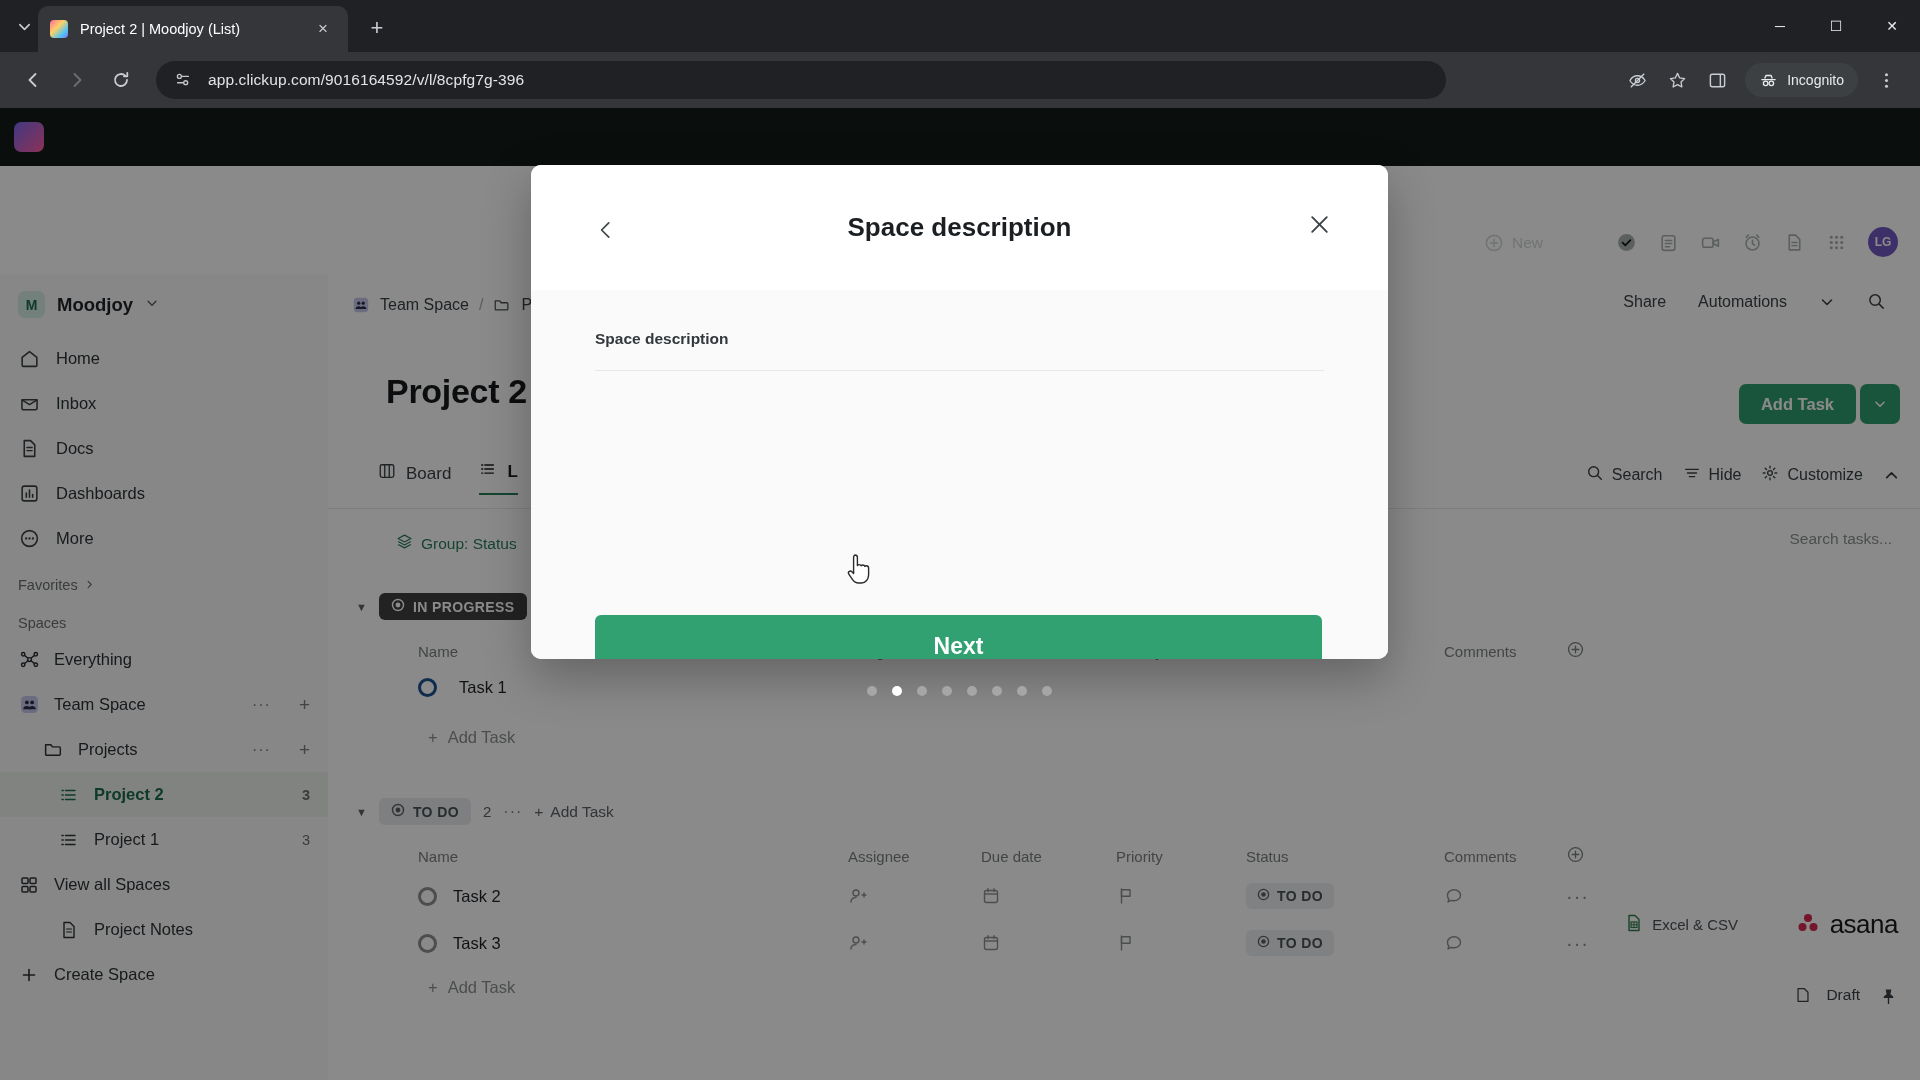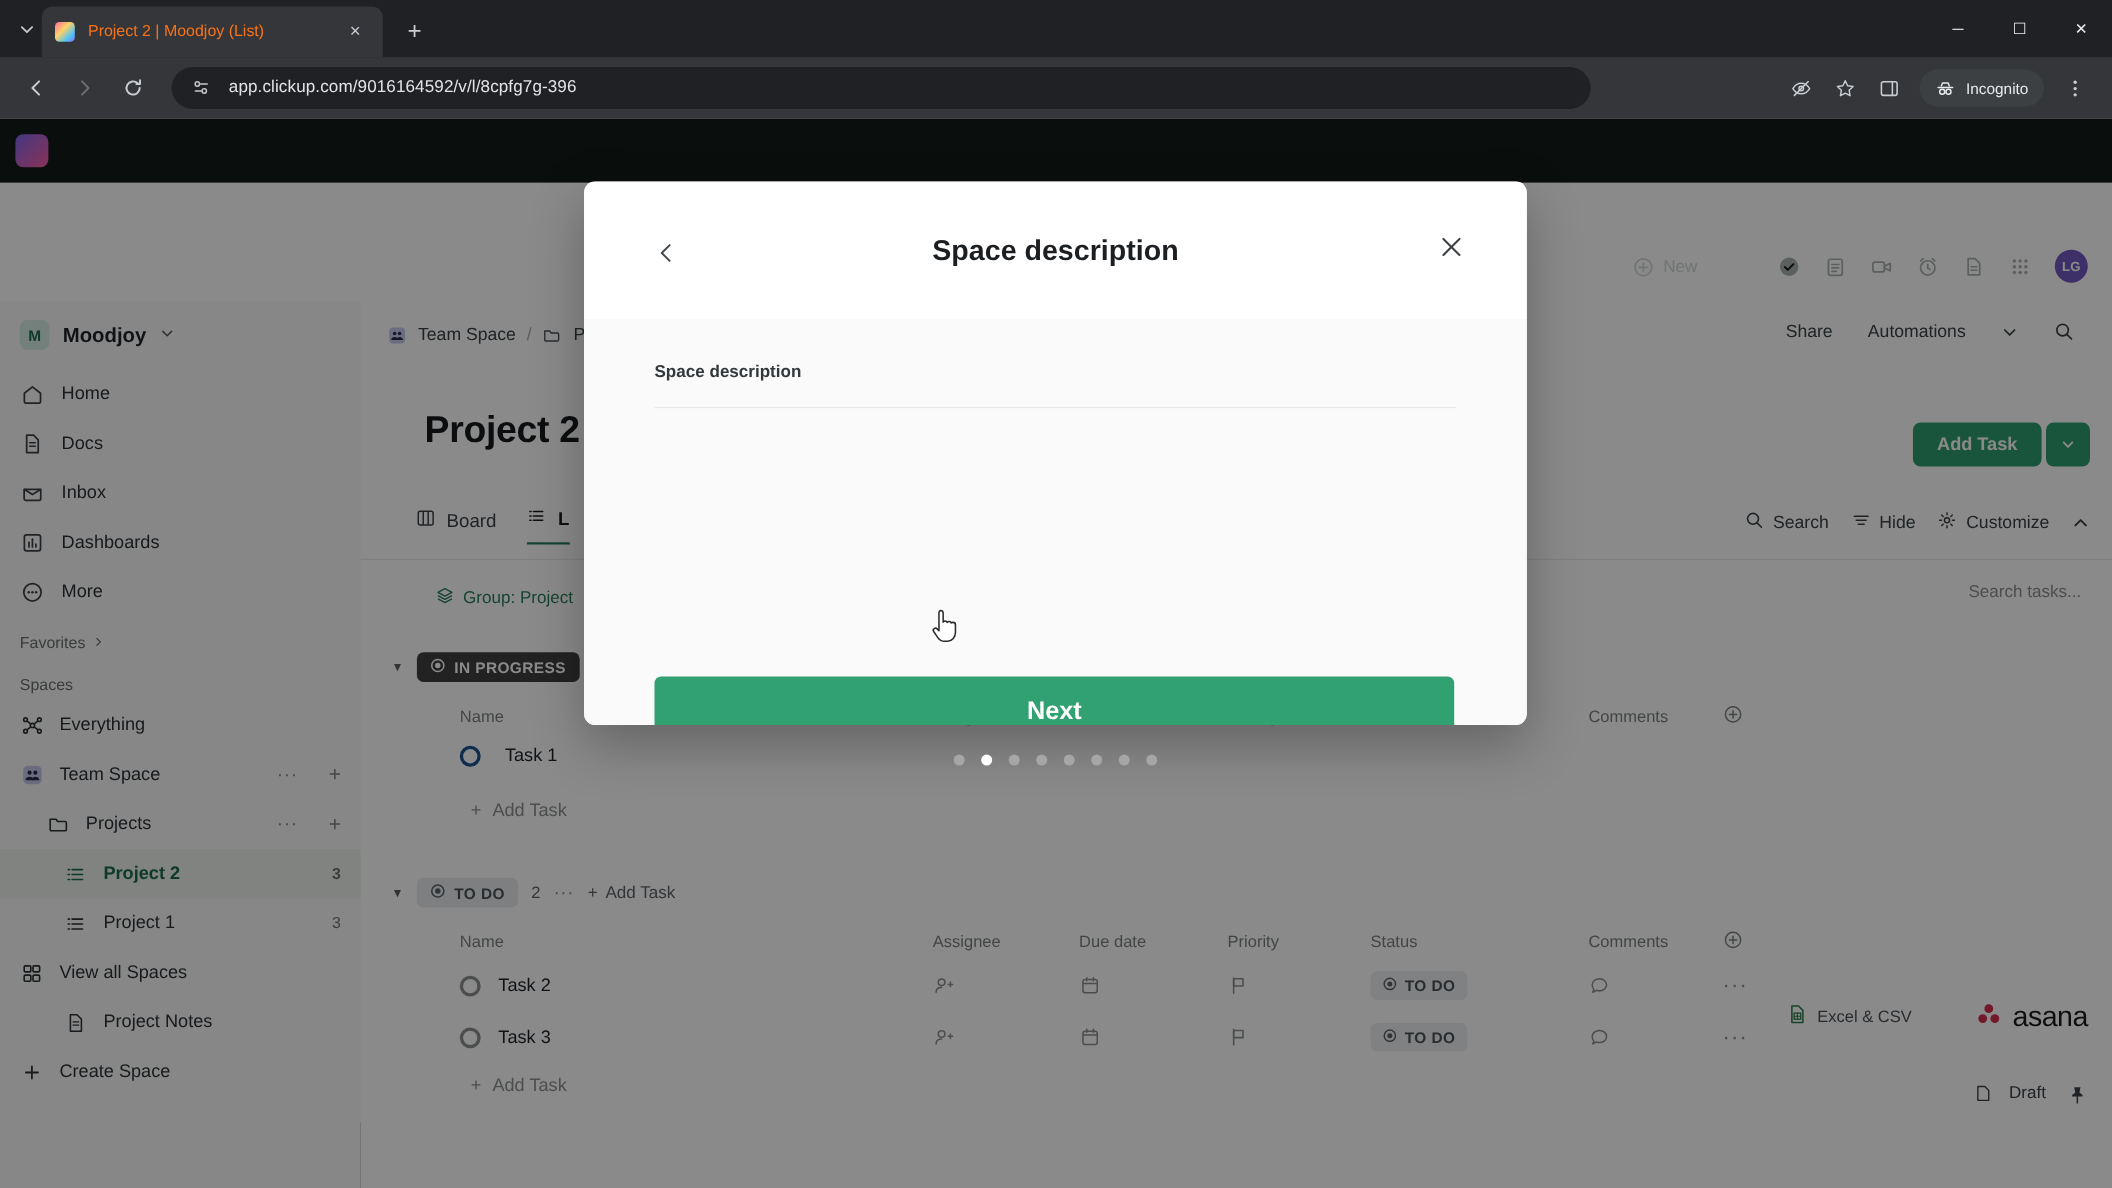--- a/index.html
+++ b/index.html
@@ -9,21 +9,21 @@
     font-family: "Liberation Sans", sans-serif;
     background: #202124;
   }
 
   
   #browser-chrome { position: absolute; top:0; left:0; width:1920px; height:108px; background:#202124; }
   #tabstrip { position:absolute; top:0; left:0; width:1920px; height:52px; }
   #tab-list-btn { position:absolute; left:6px; top:8px; width:36px; height:36px; display:flex; align-items:center; justify-content:center; color:#c8ccd0; }
   #tab-1 { position:absolute; left:38px; top:6px; width:310px; height:46px; background:#35363a; border-radius:10px 10px 0 0; display:flex; align-items:center; padding:0 12px; }
   #tab-fav { width:18px; height:18px; border-radius:4px; background:linear-gradient(135deg,#ff6b9d 0%,#ffd166 40%,#4fc3f7 75%,#8e6ff5 100%); flex:none; margin-right:12px; }
-  #tab-title { color:#f97316; font-size:14.5px; white-space:nowrap; overflow:hidden; text-overflow:ellipsis; flex:1; }
+  #tab-title { color:#ffffff; font-size:14.5px; white-space:nowrap; overflow:hidden; text-overflow:ellipsis; flex:1; }
   #tab-close { width:26px; height:26px; display:flex; align-items:center; justify-content:center; color:#c8ccd0; font-size:17px; flex:none; }
   #new-tab-btn { position:absolute; left:360px; top:11px; width:34px; height:34px; display:flex; align-items:center; justify-content:center; color:#c8ccd0; font-size:22px; }
   #win-controls { position:absolute; right:0; top:0; height:52px; display:flex; align-items:center; }
   .win-btn { width:56px; height:48px; display:flex; align-items:center; justify-content:center; color:#e8eaed; font-size:14px; }
 
   #toolbar { position:absolute; top:52px; left:0; width:1920px; height:56px; background:#35363a; display:flex; align-items:center; padding:0 14px; }
   .nav-btn { width:38px; height:38px; border-radius:50%; display:flex; align-items:center; justify-content:center; color:#c9cdd1; font-size:19px; margin-right:6px; }
   .nav-btn.disabled { color:#6b6e72; }
   #omnibox { flex:1; height:38px; background:#202124; border-radius:19px; display:flex; align-items:center; padding:0 16px; margin:0 12px 0 10px; max-width:1290px; }
   #site-icon { width:22px; height:20px; margin-right:14px; display:flex; align-items:center; justify-content:center; color:#c4c7ca; }
@@ -315,35 +315,35 @@
       <span class="ico">
           <svg width="21" height="21" viewBox="0 0 20 20">
             <path d="M3 9l7-5.5L17 9v7.5a1 1 0 0 1-1 1H4a1 1 0 0 1-1-1z" stroke="currentColor" stroke-width="1.5" fill="none" stroke-linejoin="round"></path>
           </svg>
         </span>
       <span>Home</span>
     </div>
     <div class="snav">
       <span class="ico">
           <svg width="21" height="21" viewBox="0 0 20 20">
+            <path d="M2.8 6.5h14.4v8a1.5 1.5 0 0 1-1.5 1.5H4.3a1.5 1.5 0 0 1-1.5-1.5z" stroke="currentColor" stroke-width="1.5" fill="none" stroke-linejoin="round"></path>
+            <path d="M2.8 6.5L10 11l7.2-4.5" stroke="currentColor" stroke-width="1.5" fill="none" stroke-linejoin="round"></path>
+          </svg>
+        </span>
+      <span>Inbox</span>
+    </div>
+    <div class="snav">
+      <span class="ico">
+          <svg width="21" height="21" viewBox="0 0 20 20">
             <path d="M5 2.5h6l4 4v11H5z" stroke="currentColor" stroke-width="1.5" fill="none" stroke-linejoin="round"></path>
             <line x1="7.5" y1="9" x2="12.5" y2="9" stroke="currentColor" stroke-width="1.3" stroke-linecap="round"></line>
             <line x1="7.5" y1="12" x2="12.5" y2="12" stroke="currentColor" stroke-width="1.3" stroke-linecap="round"></line>
           </svg>
         </span>
       <span>Docs</span>
-    </div>
-    <div class="snav">
-      <span class="ico">
-          <svg width="21" height="21" viewBox="0 0 20 20">
-            <path d="M2.8 6.5h14.4v8a1.5 1.5 0 0 1-1.5 1.5H4.3a1.5 1.5 0 0 1-1.5-1.5z" stroke="currentColor" stroke-width="1.5" fill="none" stroke-linejoin="round"></path>
-            <path d="M2.8 6.5L10 11l7.2-4.5" stroke="currentColor" stroke-width="1.5" fill="none" stroke-linejoin="round"></path>
-          </svg>
-        </span>
-      <span>Inbox</span>
     </div>
     <div class="snav">
       <span class="ico">
           <svg width="21" height="21" viewBox="0 0 20 20">
             <rect x="3" y="3" width="14" height="14" rx="2" stroke="currentColor" stroke-width="1.5" fill="none"></rect>
             <line x1="7" y1="13.5" x2="7" y2="9.5" stroke="currentColor" stroke-width="1.5" stroke-linecap="round"></line>
             <line x1="10" y1="13.5" x2="10" y2="6.8" stroke="currentColor" stroke-width="1.5" stroke-linecap="round"></line>
             <line x1="13" y1="13.5" x2="13" y2="11" stroke="currentColor" stroke-width="1.5" stroke-linecap="round"></line>
           </svg>
         </span>
@@ -593,21 +593,21 @@
   </div>
   <div id="tabbar-line"></div>
 
   <div id="filter-row">
     <div id="group-chip">
       <span><svg width="17" height="17" viewBox="0 0 20 20">
             <path d="M10 2.5l7.5 4-7.5 4-7.5-4z" stroke="currentColor" stroke-width="1.4" fill="none" stroke-linejoin="round"></path>
             <path d="M2.5 10L10 14l7.5-4" stroke="currentColor" stroke-width="1.4" fill="none" stroke-linejoin="round"></path>
             <path d="M2.5 13.5L10 17.5l7.5-4" stroke="currentColor" stroke-width="1.4" fill="none" stroke-linejoin="round"></path>
           </svg></span>
-      <span>Group: Project</span>
+      <span>Group: Status</span>
     </div>
   </div>
   <div id="search-tasks">Search tasks...</div>
 
   <div class="grp-head" style="left:356px; top:485px;">
     <span class="grp-caret">▼</span>
     <span class="grp-pill progress">
       <span><svg width="14" height="14" viewBox="0 0 16 16">
             <circle cx="8" cy="8" r="6.3" stroke="#fff" stroke-width="1.6" fill="none"></circle>
             <circle cx="8" cy="8" r="2.8" fill="#fff"></circle>

